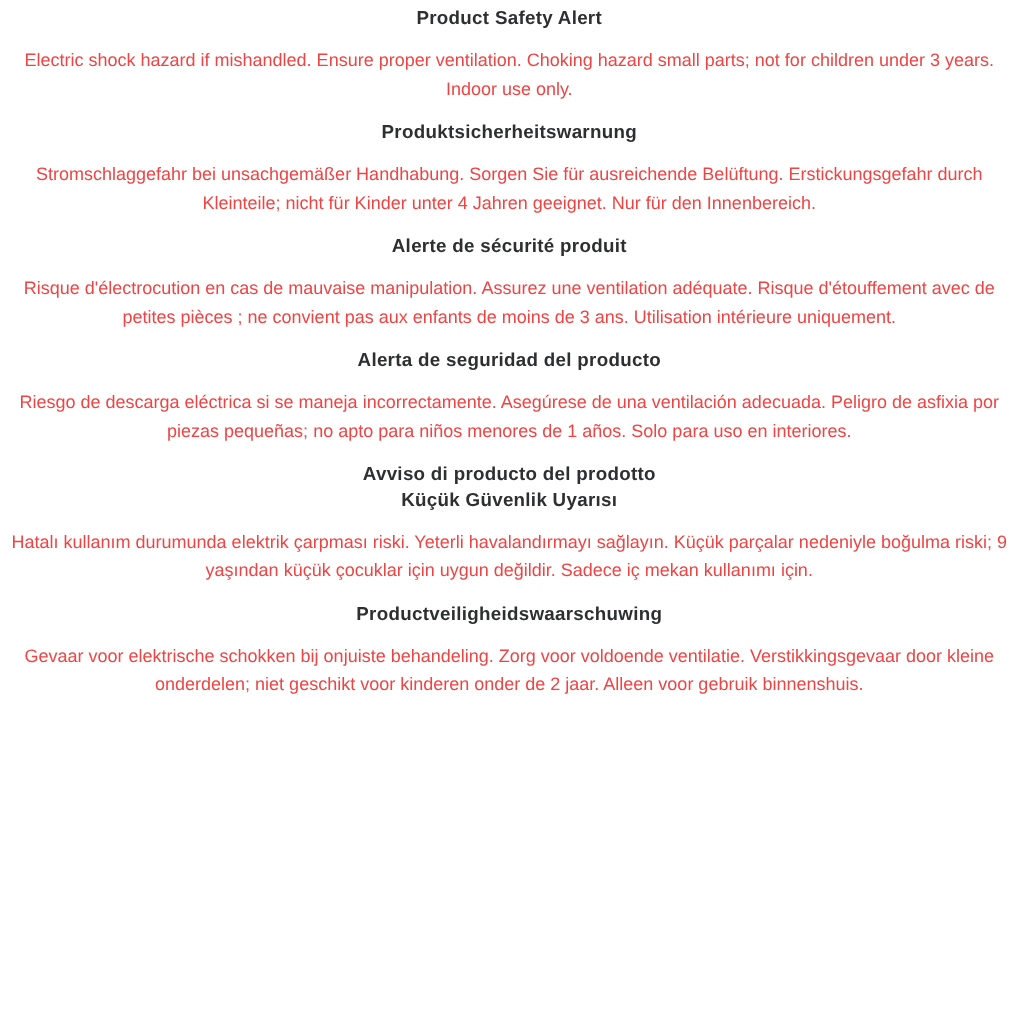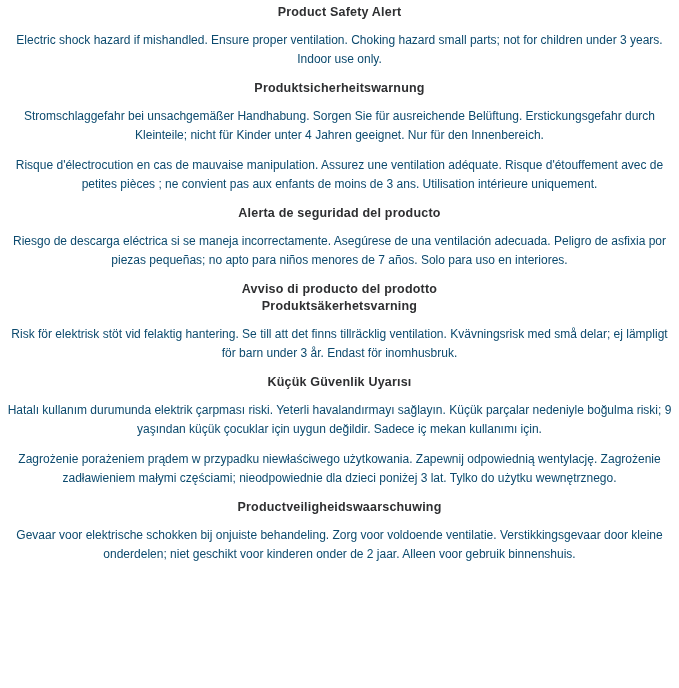--- a/index.html
+++ b/index.html
@@ -26,64 +26,60 @@
     line-height: 16px;
     font-weight: 700;
     color: #2e2f31;
     letter-spacing: 0.2px;
   }
   .section-body {
     margin: 11px auto 10px auto;
     font-size: 12px;
     line-height: 19px;
     font-weight: 400;
-    color: #0c4a6e;
+    color: #ef4444;
     max-width: 670px;
   }
 </style>
 </head>
 <body>
 
 <div class="page">
 
   <div class="section">
     <h2 class="section-heading">Product Safety Alert</h2>
     <p class="section-body">Electric shock hazard if mishandled. Ensure proper ventilation. Choking hazard small parts; not for children under 3 years. Indoor use only.</p>
   </div>
 
   <div class="section">
     <h2 class="section-heading">Produktsicherheitswarnung</h2>
     <p class="section-body">Stromschlaggefahr bei unsachgemäßer Handhabung. Sorgen Sie für ausreichende Belüftung. Erstickungsgefahr durch Kleinteile; nicht für Kinder unter 4 Jahren geeignet. Nur für den Innenbereich.</p>
   </div>
 
   <div class="section">
+    <h2 class="section-heading">Alerte de sécurité produit</h2>
     <p class="section-body">Risque d'électrocution en cas de mauvaise manipulation. Assurez une ventilation adéquate. Risque d'étouffement avec de petites pièces ; ne convient pas aux enfants de moins de 3 ans. Utilisation intérieure uniquement.</p>
   </div>
 
   <div class="section">
     <h2 class="section-heading">Alerta de seguridad del producto</h2>
-    <p class="section-body">Riesgo de descarga eléctrica si se maneja incorrectamente. Asegúrese de una ventilación adecuada. Peligro de asfixia por piezas pequeñas; no apto para niños menores de 7 años. Solo para uso en interiores.</p>
+    <p class="section-body">Riesgo de descarga eléctrica si se maneja incorrectamente. Asegúrese de una ventilación adecuada. Peligro de asfixia por piezas pequeñas; no apto para niños menores de 1 años. Solo para uso en interiores.</p>
   </div>
 
   <div class="section">
     <h2 class="section-heading">Avviso di producto del prodotto</h2>
   </div>
 
-  <div class="section">
-    <h2 class="section-heading">Produktsäkerhetsvarning</h2>
-    <p class="section-body">Risk för elektrisk stöt vid felaktig hantering. Se till att det finns tillräcklig ventilation. Kvävningsrisk med små delar; ej lämpligt för barn under 3 år. Endast för inomhusbruk.</p>
-  </div>
 
   <div class="section">
     <h2 class="section-heading">Küçük Güvenlik Uyarısı</h2>
     <p class="section-body">Hatalı kullanım durumunda elektrik çarpması riski. Yeterli havalandırmayı sağlayın. Küçük parçalar nedeniyle boğulma riski; 9 yaşından küçük çocuklar için uygun değildir. Sadece iç mekan kullanımı için.</p>
   </div>
 
   <div class="section">
-    <p class="section-body">Zagrożenie porażeniem prądem w przypadku niewłaściwego użytkowania. Zapewnij odpowiednią wentylację. Zagrożenie zadławieniem małymi częściami; nieodpowiednie dla dzieci poniżej 3 lat. Tylko do użytku wewnętrznego.</p>
   </div>
 
   <div class="section">
     <h2 class="section-heading">Productveiligheidswaarschuwing</h2>
     <p class="section-body">Gevaar voor elektrische schokken bij onjuiste behandeling. Zorg voor voldoende ventilatie. Verstikkingsgevaar door kleine onderdelen; niet geschikt voor kinderen onder de 2 jaar. Alleen voor gebruik binnenshuis.</p>
   </div>
 
 </div>
 
 </body></html>

